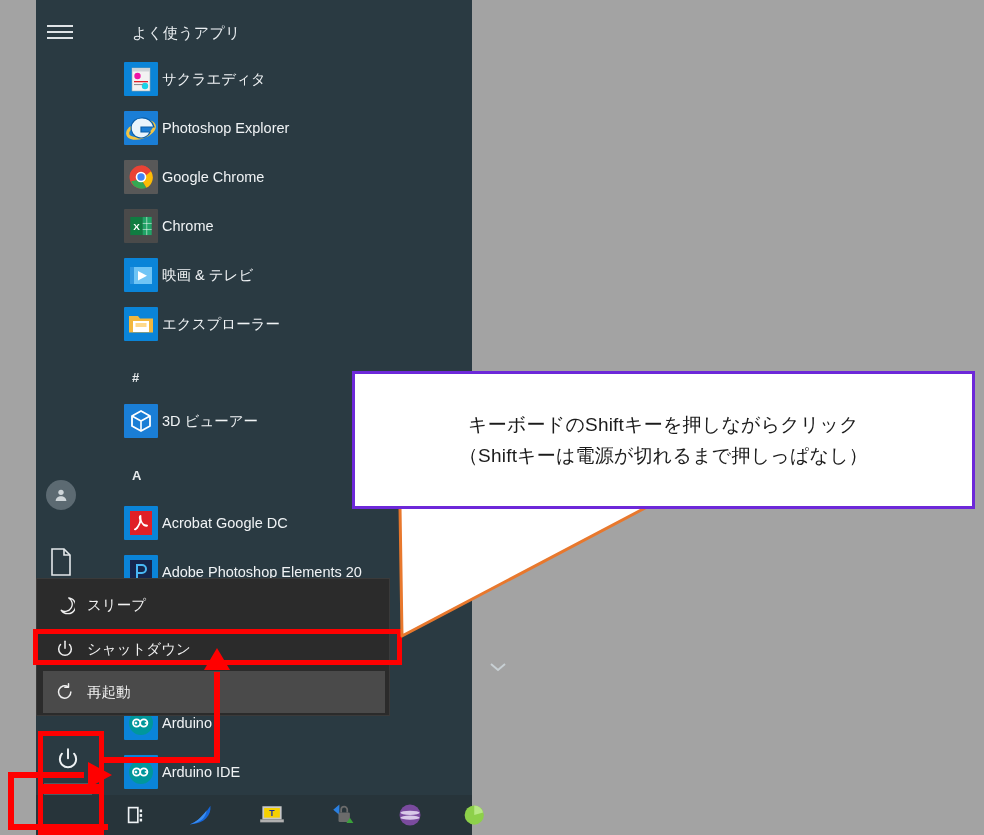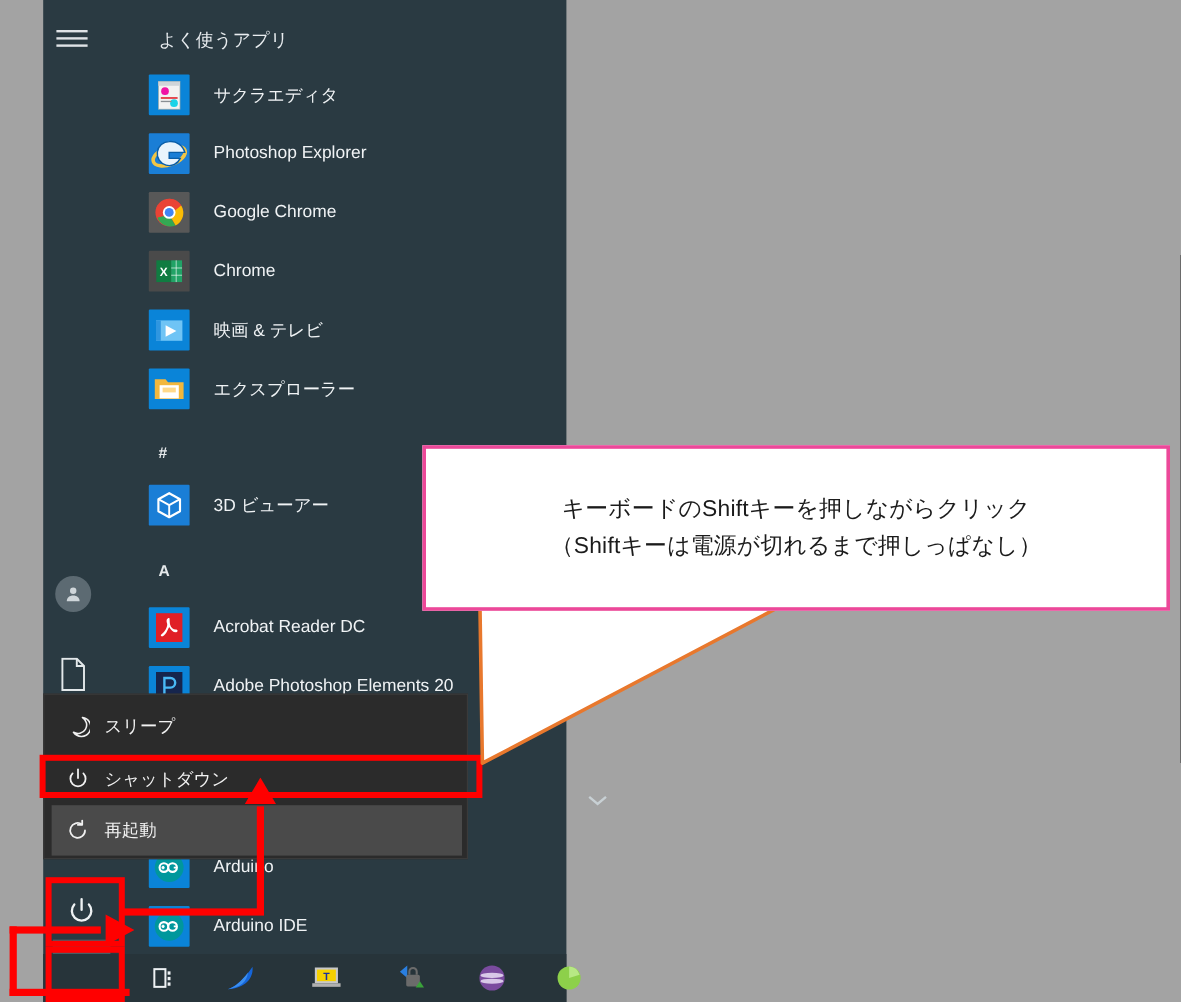--- a/index.html
+++ b/index.html
@@ -48,21 +48,21 @@
     position:absolute; left:40px; color:#e6eaec; font-size:13px; font-weight:600;
   }
   .app-row{
     position:absolute; left:32px; width:340px; height:46px; display:flex; align-items:center;
   }
   .app-ico{
     width:34px; height:34px; flex:0 0 34px; border-radius:1px;
     display:flex; align-items:center; justify-content:center; overflow:hidden;
   }
   .app-label{
-    margin-left:20px; color:#f0f3f5; font-size:14.5px; white-space:nowrap;
+    margin-left:4px; color:#f0f3f5; font-size:14.5px; white-space:nowrap;
   }
   .chev-down{ position:absolute; left:396px; top:660px; width:20px; height:14px; }
 
   
   .power-popup{
     position:absolute; left:36px; top:578px; width:354px; height:138px;
     background:#2b2b2b; border:1px solid #3a3a3a;
   }
   .pp-row{
     position:absolute; left:6px; width:342px; height:42px;
@@ -71,21 +71,21 @@
   .pp-row .pp-ico{ width:44px; display:flex; align-items:center; justify-content:center; }
   .pp-row.hover{ background:#4a4a4a; }
 
   
   .rbox{ position:absolute; border:5px solid #ff0000; }
   .rline{ position:absolute; background:#ff0000; }
 
   
   .callout{
     position:absolute; left:352px; top:371px; width:623px; height:138px;
-    background:#ffffff; border:3px solid #ec4899;
+    background:#ffffff; border:3px solid #6d28d9;
     display:flex; align-items:center; justify-content:center;
   }
   .callout-text{
     color:#1b1b1b; font-size:19px; line-height:1.65; text-align:center;
     white-space:pre-line; letter-spacing:.2px;
   }
   .callout-tail{ position:absolute; left:392px; top:505px; width:260px; height:135px; }
 
   
   .taskbar{
@@ -233,21 +233,21 @@
 
       <div class="group-head" style="top:468px">A</div>
 
       <div class="app-row" style="top:500px">
         <div class="app-ico" style="background:#0a84d8">
           <svg viewBox="0 0 34 34" width="34" height="34">
             <rect x="6" y="5" width="22" height="24" fill="#e01f26"></rect>
             <path d="M17 9 c-2 0 -2.6 2 -1.8 4.4 c1 3 -2.8 8.2 -4.6 9.2 c-1.4 .8 -.2 2.4 1.4 1.4 c2.4 -1.4 3.8 -5.4 5 -7.6 c1.4 2.6 3.4 4.6 5.8 4.4 c1.8 -.2 1.6 -2.2 -.4 -2.2 c-2 0 -4 -1.6 -4.6 -4 c-.6 -2.6 -.2 -5.6 -.8 -5.6 z" fill="#ffffff"></path>
           </svg>
         </div>
-        <div class="app-label">Acrobat Reader DC</div>
+        <div class="app-label">Acrobat Google DC</div>
       </div>
 
       <div class="app-row" style="top:549px">
         <div class="app-ico" style="background:#0a84d8">
           <svg viewBox="0 0 34 34" width="34" height="34">
             <rect x="6" y="5" width="22" height="24" fill="#16254d"></rect>
             <path d="M13 24 v-14 h5 a4 4 0 0 1 0 8 h-5" fill="none" stroke="#49b8f5" stroke-width="2"></path>
           </svg>
         </div>
         <div class="app-label">Adobe Photoshop Elements 20</div>

